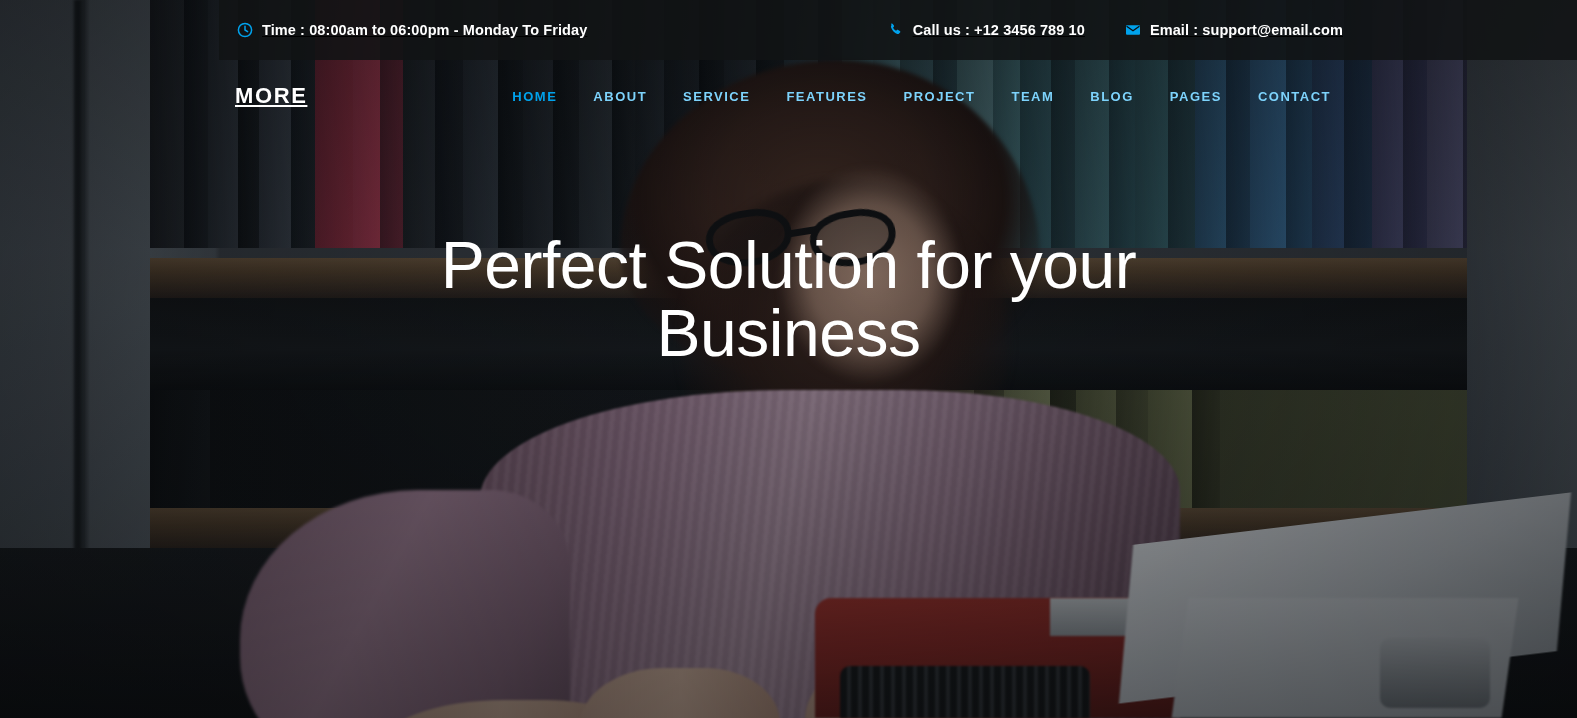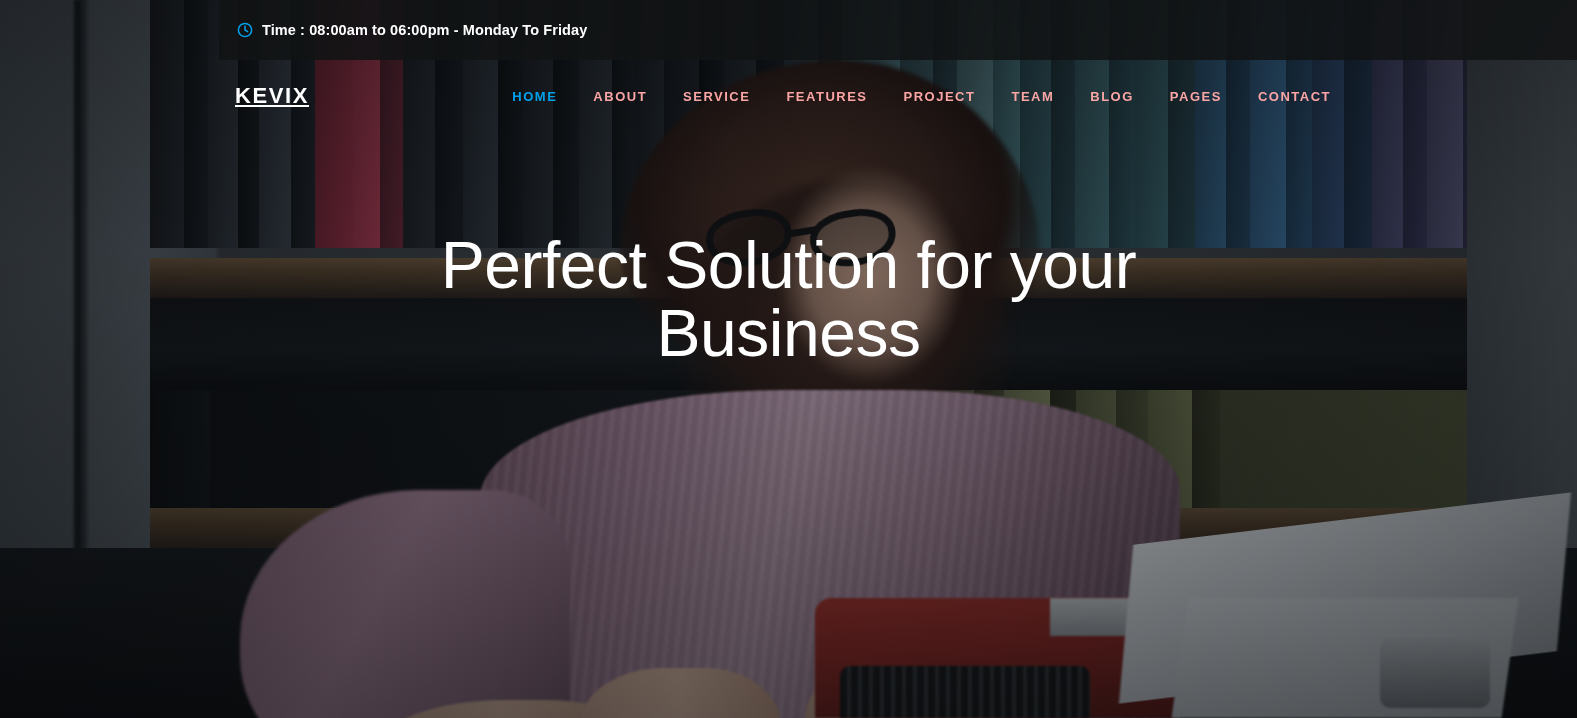--- a/index.html
+++ b/index.html
@@ -179,21 +179,21 @@
       linear-gradient(180deg, rgba(10,14,18,.30) 0%, rgba(10,14,18,.18) 35%, rgba(10,14,18,.34) 100%);
   }
 
   
   .topbar {
     position:absolute; left:219px; top:0; right:0; height:60px;
     background:rgba(17,19,21,.88);
     display:flex; align-items:center; justify-content:space-between;
     padding:0 18px 0 18px;
   }
-  .topbar-left, .topbar-right { display:flex; align-items:center; }
+  .topbar-left, .topbar-right { display:flex; align-items:center;text-decoration:underline; }
   .topbar-right { gap:40px; padding-right:216px; }
   .ib { display:flex; align-items:center; gap:9px; }
   .ib-text {
     color:#ffffff; font-size:14.5px; font-weight:bold; letter-spacing:.1px;
     white-space:nowrap;
   }
   .ic { width:16px; height:16px; display:block; flex:none; }
 
   
   .navbar {
@@ -203,21 +203,21 @@
   .logo {
     position:absolute; left:235px; top:50%; transform:translateY(-50%);
     color:#fff; font-size:22px; font-weight:bold; letter-spacing:1.6px;
   }
   .menu {
     position:absolute; right:228px; top:50%; transform:translateY(-50%);
     display:flex; align-items:center; gap:0; list-style:none;
   }
   .menu li { padding:0 18px; }
   .menu a {
-    color:#fca5a5; text-decoration:none;
+    color:#7dd3fc; text-decoration:none;
     font-size:13px; font-weight:bold; letter-spacing:1.5px;
     text-transform:uppercase; white-space:nowrap;
   }
   .menu a.active { color:#00a2ec; }
 
   
   .hero-content {
     position:absolute; left:0; top:232px; width:100%;
     display:flex; flex-direction:column; align-items:center;
   }
@@ -362,24 +362,39 @@
   <div class="topbar">
     <div class="topbar-left">
       <div class="ib">
         <svg class="ic" viewBox="0 0 16 16">
           <circle cx="8" cy="8" r="6.6" fill="none" stroke="#00a2ec" stroke-width="1.5"></circle>
           <path d="M8 4.3V8l2.6 1.7" fill="none" stroke="#00a2ec" stroke-width="1.5" stroke-linecap="round"></path>
         </svg>
         <span class="ib-text">Time : 08:00am to 06:00pm - Monday To Friday</span>
       </div>
     </div>
+    <div class="topbar-right">
+      <a class="ib" href="#" style="text-decoration:none">
+        <svg class="ic" viewBox="0 0 16 16">
+          <path d="M3.2 1.8c.5-.5 1.2-.4 1.6.2l1.1 1.6c.3.5.2 1-.2 1.4l-.7.6c.6 1.4 1.8 2.6 3.2 3.2l.6-.7c.4-.4.9-.5 1.4-.2l1.6 1.1c.6.4.7 1.1.2 1.6l-.9.9c-.5.5-1.2.6-1.9.4C6.6 11.1 4 8.6 3 5.3c-.2-.7-.1-1.4.4-1.9z" fill="#00a2ec"></path>
+        </svg>
+        <span class="ib-text">Call us : +12 3456 789 10</span>
+      </a>
+      <a class="ib" href="#" style="text-decoration:none">
+        <svg class="ic" viewBox="0 0 16 16">
+          <rect x="1" y="3.3" width="14" height="9.4" rx="1" fill="#00a2ec"></rect>
+          <path d="M1.6 4.2 8 8.8l6.4-4.6" fill="none" stroke="#0a0c0e" stroke-width="1.3"></path>
+        </svg>
+        <span class="ib-text">Email : support@email.com</span>
+      </a>
+    </div>
   </div>
 
   <div class="navbar">
-    <a class="logo" href="#">KEVIX</a>
+    <a class="logo" href="#">MORE</a>
     <ul class="menu">
       <li><a class="active" href="#">HOME</a></li>
       <li><a href="#">ABOUT</a></li>
       <li><a href="#">SERVICE</a></li>
       <li><a href="#">FEATURES</a></li>
       <li><a href="#">PROJECT</a></li>
       <li><a href="#">TEAM</a></li>
       <li><a href="#">BLOG</a></li>
       <li><a href="#">PAGES</a></li>
       <li><a href="#">CONTACT</a></li>

